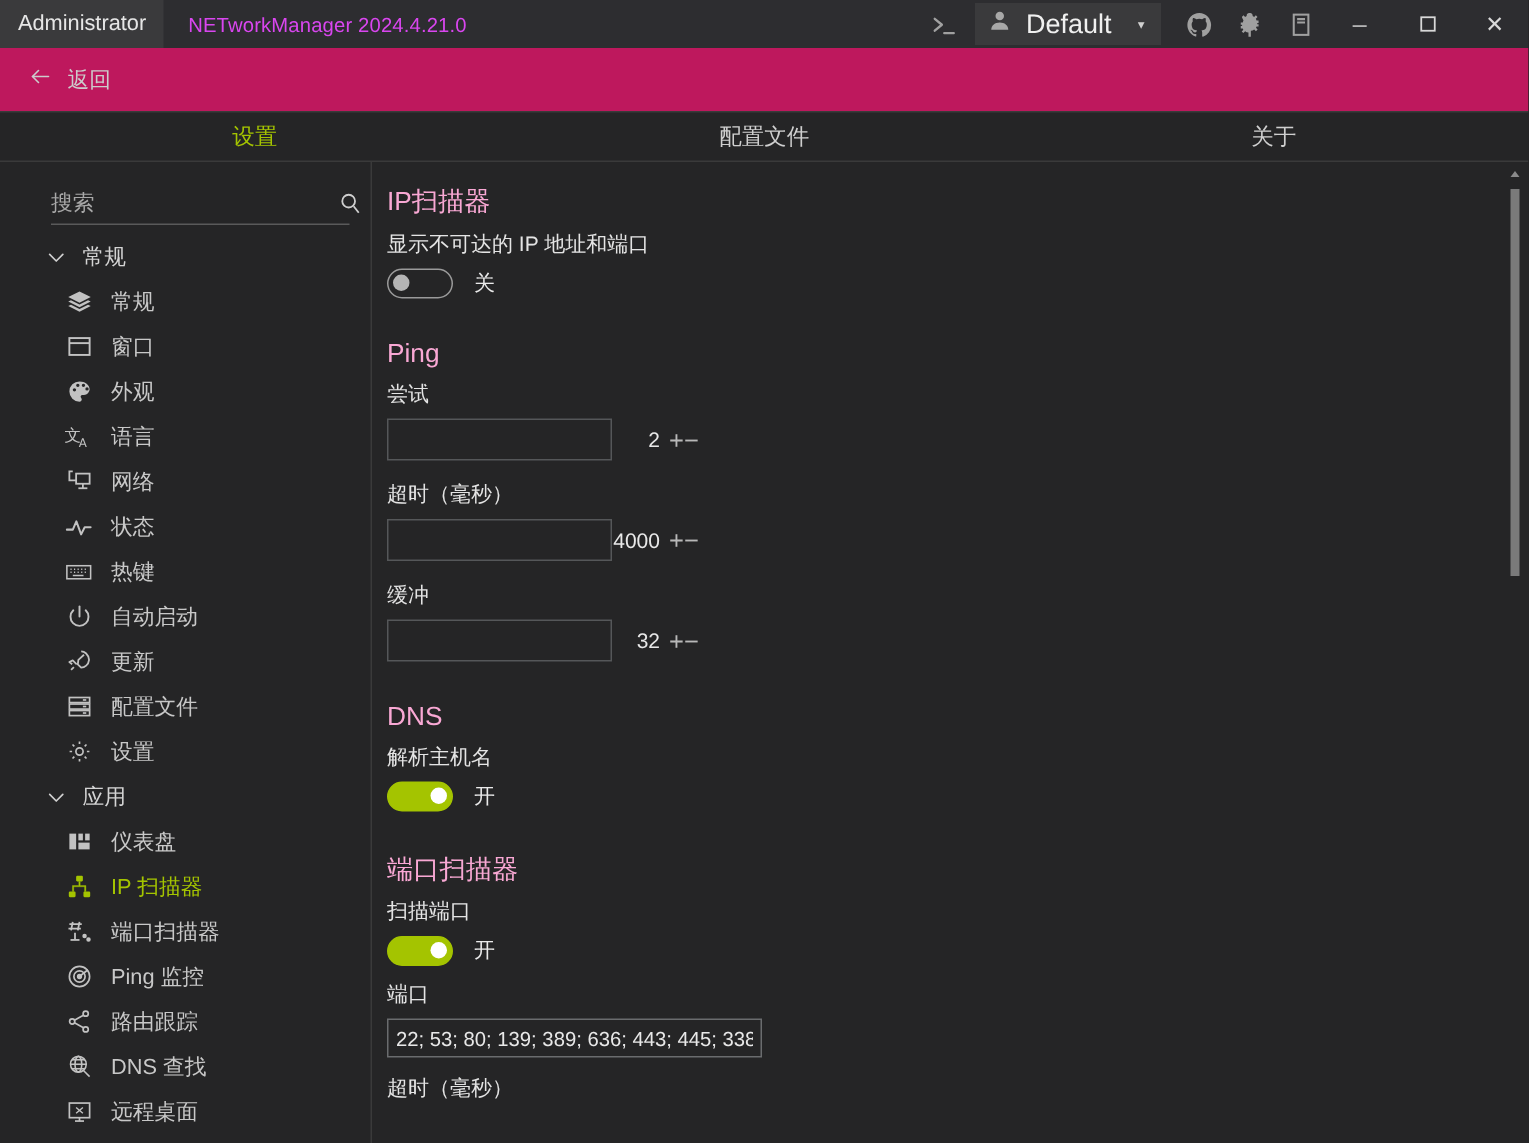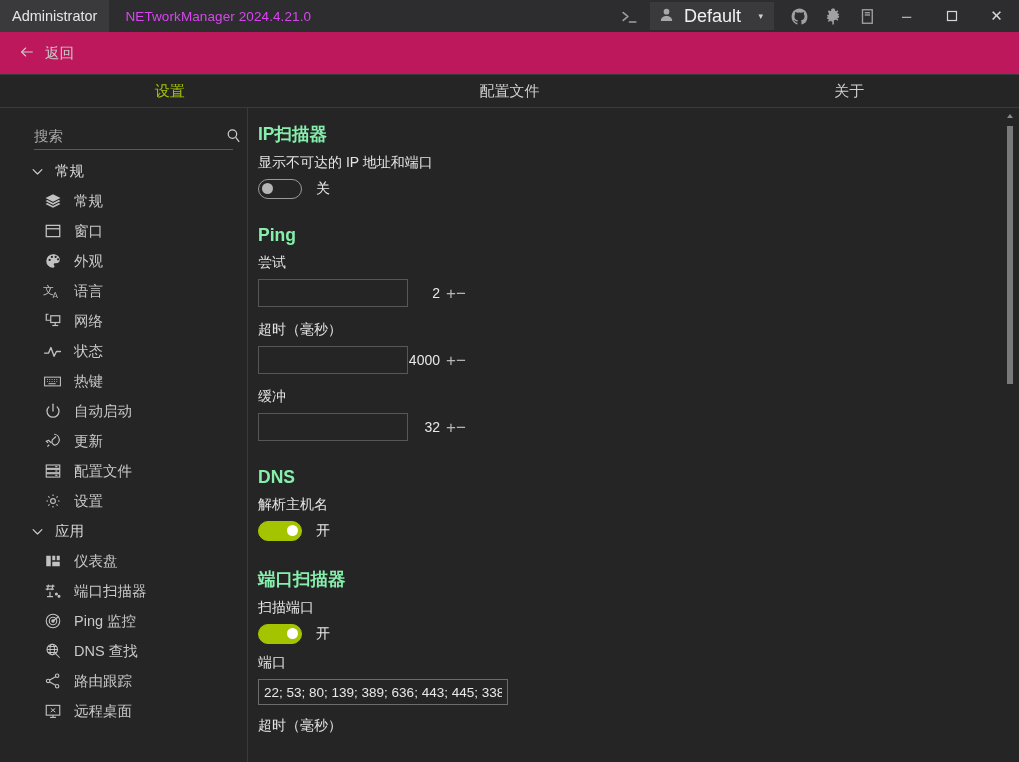--- a/index.html
+++ b/index.html
@@ -138,22 +138,22 @@
 
   
   .content {
     flex: 1;
     background: #252526;
     position: relative;
     overflow: hidden;
   }
   .content-inner { padding: 14px 0 0 10px; }
   .sec-title {
-    color: #86efac; font-size: 17.5px;
-    margin: 0 0 8px 0; font-weight: bold;
+    color: #f9a8d4; font-size: 17.5px;
+    margin: 0 0 8px 0; font-weight: normal;
   }
   .sec-title.gap { margin-top: 26px; }
   .field-label {
     color: #e4e4e4; font-size: 14px;
     margin-bottom: 7px;
   }
   .toggle-row { display: flex; align-items: center; gap: 14px; margin-bottom: 6px; }
   .toggle {
     width: 44px; height: 20px; border-radius: 10px;
     position: relative; flex: 0 0 44px;
@@ -460,20 +460,31 @@
         <svg width="18" height="18" viewBox="0 0 24 24" fill="currentColor">
             <rect x="3" y="5" width="6" height="14"></rect>
             <rect x="11" y="5" width="4" height="6"></rect>
             <rect x="17" y="5" width="4" height="6"></rect>
             <rect x="11" y="13" width="10" height="6"></rect>
           </svg>
       </span>
       <span>仪表盘</span>
     </div>
 
+    <div class="nav-item active">
+      <span class="nico">
+        <svg width="18" height="18" viewBox="0 0 24 24" fill="currentColor">
+            <rect x="9" y="2.5" width="6" height="5" rx="1"></rect>
+            <rect x="2.5" y="16.5" width="6" height="5" rx="1"></rect>
+            <rect x="15.5" y="16.5" width="6" height="5" rx="1"></rect>
+            <path d="M11.4 7.5h1.2v3.6h5.1v5.4h-1.2v-4.2H6.9v4.2H5.7v-5.4h5.7z" stroke="currentColor" stroke-width=".3"></path>
+          </svg>
+      </span>
+      <span>IP 扫描器</span>
+    </div>
 
     <div class="nav-item">
       <span class="nico">
         <svg width="18" height="18" viewBox="0 0 24 24" fill="none" stroke="currentColor" stroke-width="1.6">
             <path d="M6 3.5 4.5 11M12 3.5 10.5 11"></path>
             <path d="M3 5.5h11M2.2 9.5h11"></path>
             <line x1="8" y1="13" x2="8" y2="19"></line>
             <line x1="4" y1="19.5" x2="12" y2="19.5"></line>
             <circle cx="16.5" cy="16" r="1.2" fill="currentColor"></circle>
             <circle cx="20" cy="19" r="1.2" fill="currentColor"></circle>
@@ -489,43 +500,43 @@
             <circle cx="12" cy="12" r="5"></circle>
             <circle cx="12" cy="12" r="1.6" fill="currentColor"></circle>
             <line x1="12" y1="12" x2="19.5" y2="6"></line>
           </svg>
       </span>
       <span>Ping 监控</span>
     </div>
 
     <div class="nav-item">
       <span class="nico">
+        <svg width="18" height="18" viewBox="0 0 24 24" fill="none" stroke="currentColor" stroke-width="1.5">
+            <circle cx="17.5" cy="5" r="2.3"></circle>
+            <circle cx="5.5" cy="12" r="2.3"></circle>
+            <circle cx="17.5" cy="19" r="2.3"></circle>
+            <line x1="15.5" y1="6.4" x2="7.5" y2="10.8"></line>
+            <line x1="7.5" y1="13.2" x2="15.5" y2="17.6"></line>
+          </svg>
+      </span>
+      <span>路由跟踪</span>
+    </div>
+
+    <div class="nav-item">
+      <span class="nico">
         <svg width="18" height="18" viewBox="0 0 24 24" fill="none" stroke="currentColor" stroke-width="1.4">
             <circle cx="11" cy="10" r="7"></circle>
             <ellipse cx="11" cy="10" rx="3" ry="7"></ellipse>
             <line x1="4" y1="10" x2="18" y2="10"></line>
             <line x1="5.3" y1="6" x2="16.7" y2="6"></line>
             <line x1="5.3" y1="14" x2="16.7" y2="14"></line>
             <line x1="15.5" y1="15.5" x2="21" y2="21"></line>
           </svg>
       </span>
       <span>DNS 查找</span>
-    </div>
-
-    <div class="nav-item">
-      <span class="nico">
-        <svg width="18" height="18" viewBox="0 0 24 24" fill="none" stroke="currentColor" stroke-width="1.5">
-            <circle cx="17.5" cy="5" r="2.3"></circle>
-            <circle cx="5.5" cy="12" r="2.3"></circle>
-            <circle cx="17.5" cy="19" r="2.3"></circle>
-            <line x1="15.5" y1="6.4" x2="7.5" y2="10.8"></line>
-            <line x1="7.5" y1="13.2" x2="15.5" y2="17.6"></line>
-          </svg>
-      </span>
-      <span>路由跟踪</span>
     </div>
 
     <div class="nav-item">
       <span class="nico">
         <svg width="18" height="18" viewBox="0 0 24 24" fill="none" stroke="currentColor" stroke-width="1.5">
             <rect x="3" y="4.5" width="18" height="13"></rect>
             <line x1="12" y1="17.5" x2="12" y2="20.5"></line>
             <line x1="8" y1="20.5" x2="16" y2="20.5"></line>
             <path d="M9 8.5l6 5M15 8.5l-6 5" stroke-width="1.3"></path>
           </svg>

